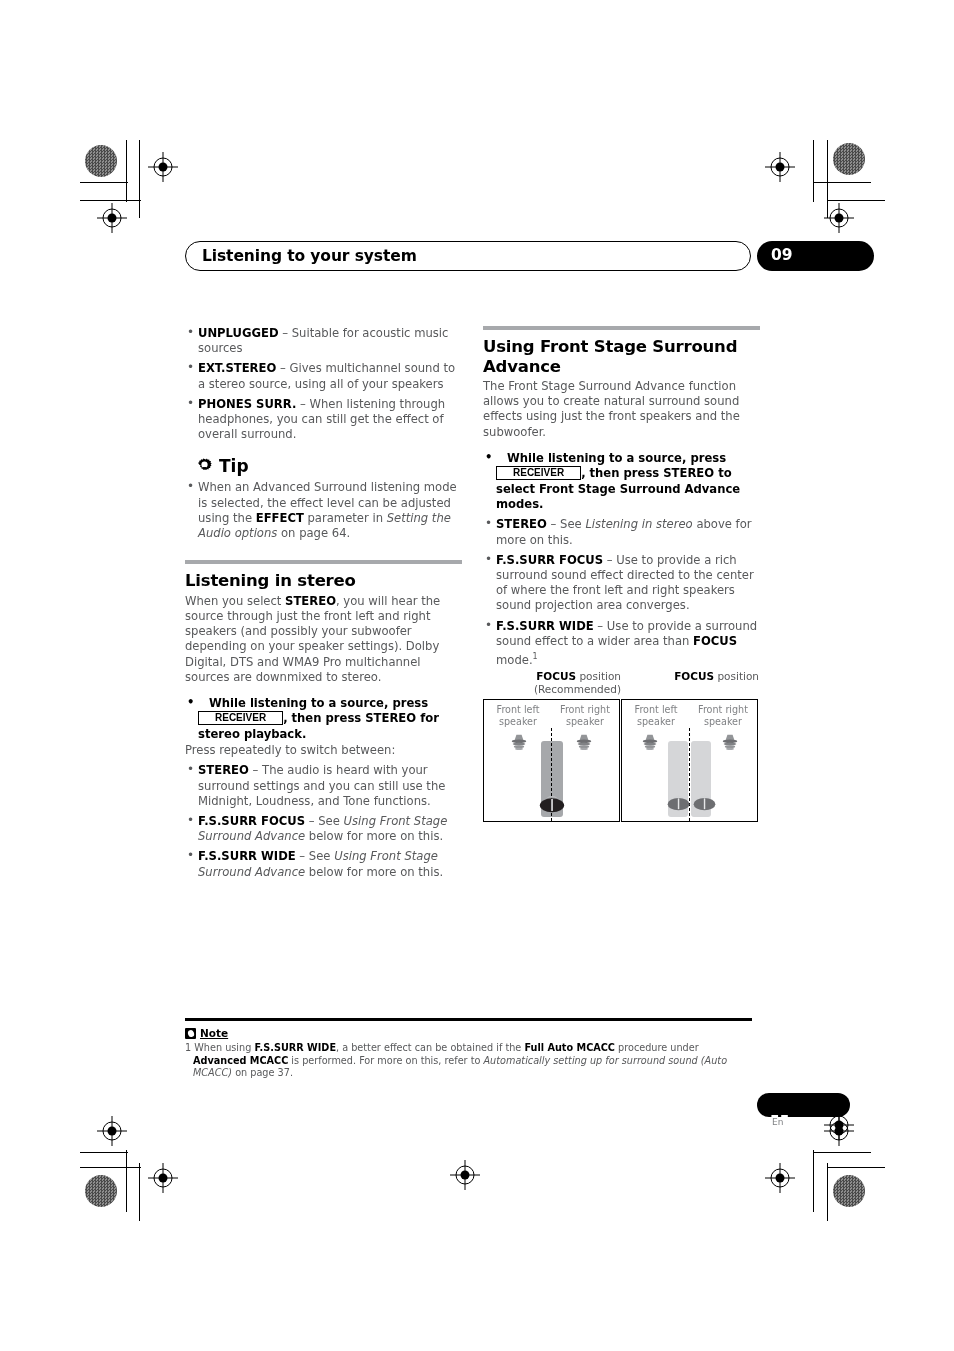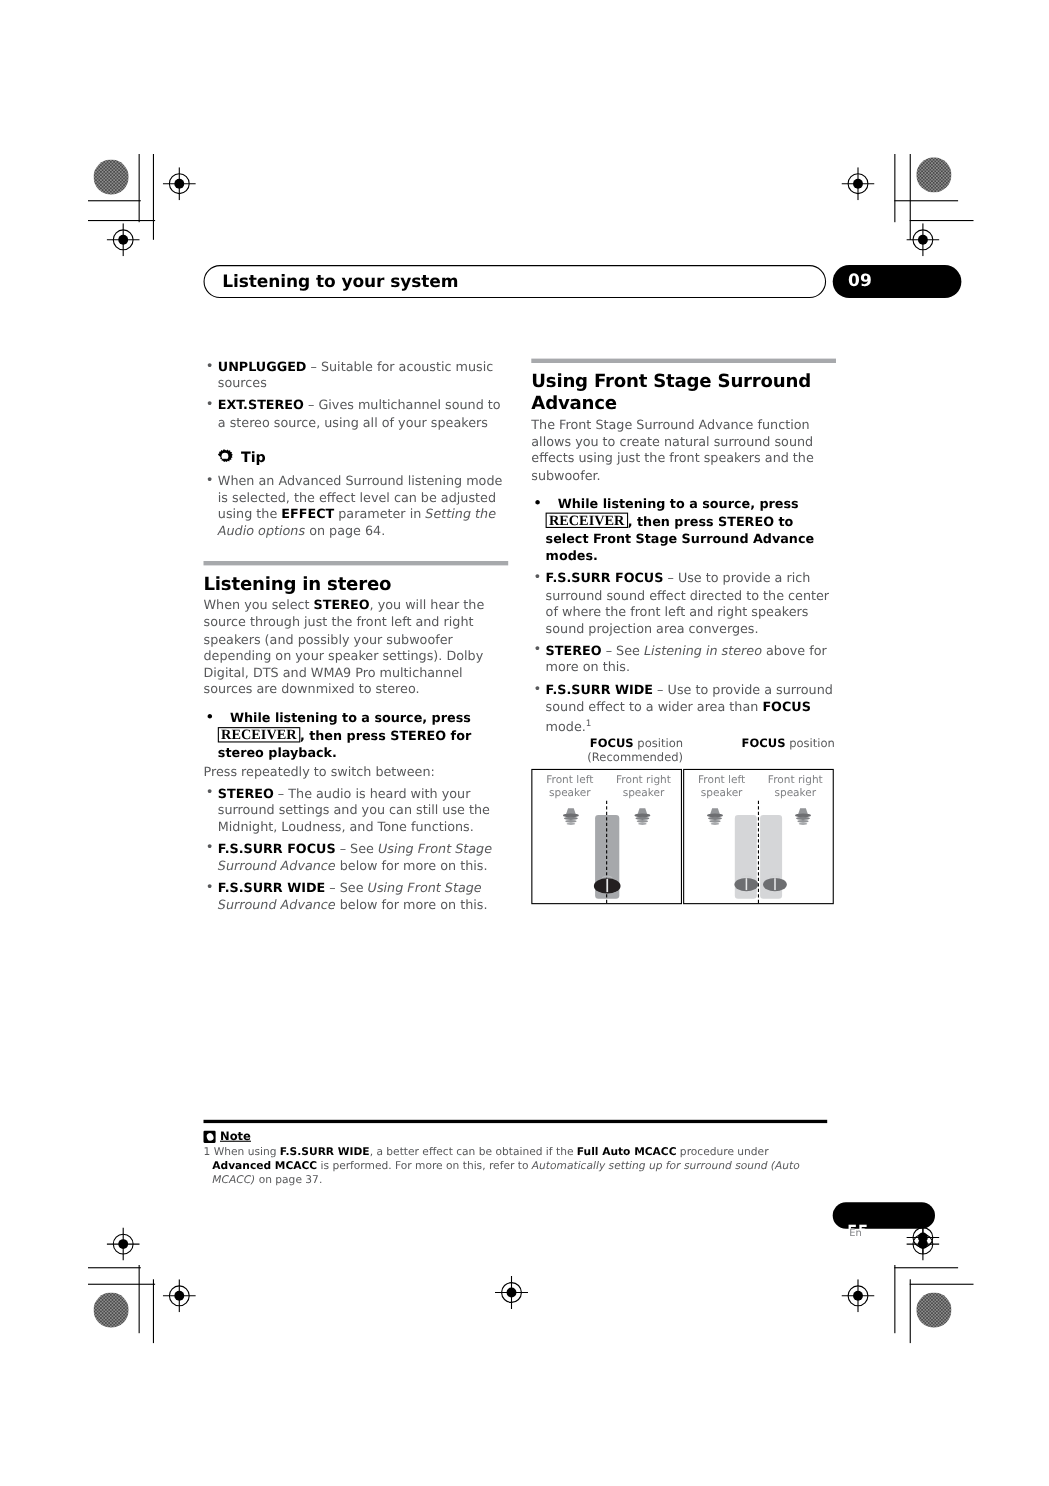--- a/index.html
+++ b/index.html
@@ -42,28 +42,28 @@
   i,em{font-style:italic;}
 
   ul{list-style:none;margin:0;padding:0;}
   li{position:relative;padding-left:13px;margin-bottom:5px;}
   li:before{content:"\2022";position:absolute;left:2px;top:-1px;color:#58595b;font-size:12px;}
 
   .instr{color:#000;font-weight:bold;position:relative;padding-left:13px;margin:9px 0 0 0;
          font-size:11.6px;line-height:15.4px;}
   .instr:before{content:"\2022";position:absolute;left:2px;top:-1px;font-weight:bold;}
   .instr .hang{margin-left:11px;}
-  .key{display:inline-block;border:1.3px solid #000;padding:0 2px;font-size:13px;
+  .key{display:inline-block;border:1.3px solid #000;padding:0 16px;font-size:10px;
        font-weight:bold;color:#000;line-height:12px;vertical-align:1px;
-       font-family:Liberation Serif, serif;}
+       font-family:Liberation Sans, sans-serif;}
   .sub{margin-top:1px;}
 
   
   .tipline{margin:16px 0 5px 0;display:flex;align-items:center;gap:6px;padding-left:11px;}
-  .tipline .label{font-size:13px;font-weight:bold;color:#000;}
+  .tipline .label{font-size:17px;font-weight:bold;color:#000;}
   .gear{width:17px;height:17px;display:block;}
 
   sup.fn{font-size:8px;vertical-align:super;color:#58595b;}
 
   
   .figure{position:absolute;left:483px;top:670px;width:277px;}
   .fig-heads{display:flex;}
   .fig-head{width:138px;text-align:right;font-size:10.5px;line-height:12.6px;}
   .fig-head b{color:#000;}
   .fig-boxes{display:flex;gap:1px;margin-top:3px;}
@@ -216,20 +216,23 @@
 
 <div class="col col-l">
 
   <ul>
     <li>
       <b>UNPLUGGED</b><span> – </span><span>Suitable for acoustic music sources</span>
     </li>
     <li>
       <b>EXT.STEREO</b><span> – </span><span>Gives multichannel sound to a stereo source, using all of your speakers</span>
     </li>
+    <li>
+      <b>PHONES SURR.</b><span> – </span><span>When listening through headphones, you can still get the effect of overall surround.</span>
+    </li>
   </ul>
 
   <div class="tipline">
     <span class="gear">
       <svg class="gear" viewBox="0 0 24 24" aria-hidden="true">
         <path fill="#000" d="M12 1.3l1.9.9 1.5-1.4 1.2 1.8 2-.6.4 2.1 2.1.3-.7 2 1.7 1.2-1.4 1.6 1.1 1.8-1.9.9.3 2.1-2.1.2-.6 2-1.9-.8-1.3 1.7-1.6-1.3-1.8 1.1-.9-1.9-2.1.3-.2-2.1-2-.6.8-1.9-1.7-1.3L4 8.6 2.9 6.8l1.9-.9L4.5 3.8l2.1-.2.6-2 1.9.8L10.4.7z"></path>
         <circle cx="12" cy="9.5" r="4.4" fill="#fff"></circle>
         <rect x="9.6" y="12.8" width="4.8" height="3.2" fill="#000"></rect>
       </svg>
     </span>
@@ -255,22 +258,22 @@
 </div>
 
 <div class="col col-r">
   <div class="rule"></div>
   <h2>Using Front Stage Surround Advance</h2>
   <p class="body">The Front Stage Surround Advance function allows you to create natural surround sound effects using just the front speakers and the subwoofer.</p>
 
   <p class="instr"><span class="hang">While listening to a source, press </span><span class="key">RECEIVER</span><span>, then press STEREO to select Front Stage Surround Advance modes.</span></p>
 
   <ul style="margin-top:5px;">
+    <li><b>STEREO</b><span> – </span><span>See </span><i>Listening in stereo</i><span> above for more on this.</span></li>
     <li><b>F.S.SURR FOCUS</b><span> – </span><span>Use to provide a rich surround sound effect directed to the center of where the front left and right speakers sound projection area converges.</span></li>
-    <li><b>STEREO</b><span> – </span><span>See </span><i>Listening in stereo</i><span> above for more on this.</span></li>
     <li><b>F.S.SURR WIDE</b><span> – </span><span>Use to provide a surround sound effect to a wider area than </span><b>FOCUS</b><span> mode.</span><sup class="fn">1</sup></li>
   </ul>
 </div>
 
 <div class="figure">
   <div class="fig-heads">
     <div class="fig-head">
       <div><b>FOCUS</b><span> position</span></div>
       <div>(Recommended)</div>
     </div>

